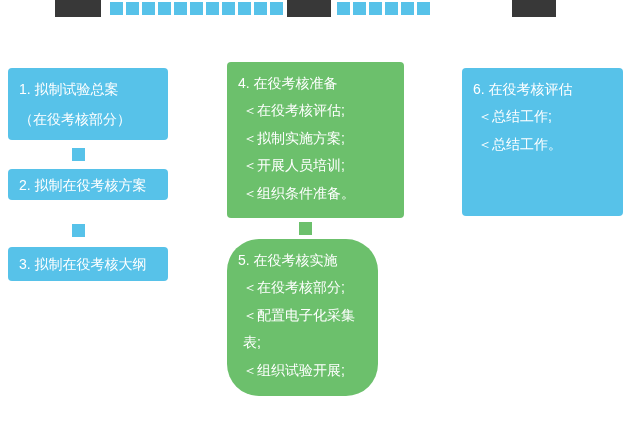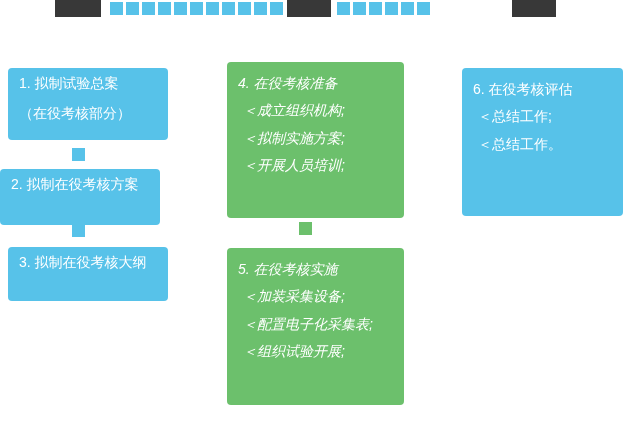--- a/index.html
+++ b/index.html
@@ -39,24 +39,25 @@
     display: inline-block;
   }
   
   .box {
     position: absolute;
     color: var(--text-on-box);
     font-size: 14px;
     border-radius: 4px;
   }
   .box.blue { background: var(--blue); }
-  .box.green { background: var(--green); font-style: italic; }
+  .box.green { background: var(--green); }
   .box-center {
     display: flex;
     flex-direction: column;
+    justify-content: center;
     padding: 0 11px;
   }
   .box-center .line { line-height: 30px; }
   .box-list { padding: 8px 10px 8px 11px; }
   .box-title { line-height: 27px; }
   .box-item { line-height: 27.5px; padding-left: 5px; }
   .connector {
     position: absolute;
     width: 13px;
     height: 13px;
@@ -96,42 +97,43 @@
     <div class="dark-block" style="left:512px; width:44px;"></div>
   </div>
 
   <div class="box blue box-center" style="left:8px; top:68px; width:160px; height:72px;">
     <div class="line">1. 拟制试验总案</div>
     <div class="line">（在役考核部分）</div>
   </div>
 
   <div class="connector blue" style="left:72px; top:148px;"></div>
 
-  <div class="box blue box-center" style="left:0; top:169px; width:160px; height:56px;">
+  <div class="box blue box-center" style="left:8px; top:169px; width:160px; height:31px;">
     <div class="line">2. 拟制在役考核方案</div>
   </div>
 
   <div class="connector blue" style="left:72px; top:224px;"></div>
 
-  <div class="box blue box-center" style="left:8px; top:247px; width:160px; height:54px;">
+  <div class="box blue box-center" style="left:8px; top:247px; width:160px; height:34px;">
     <div class="line">3. 拟制在役考核大纲</div>
   </div>
 
   <div class="box green box-list" style="left:227px; top:62px; width:177px; height:156px;">
     <div class="box-title">4. 在役考核准备</div>
-    <div class="box-item">＜成立组织机构;</div>
+    <div class="box-item">＜在役考核评估;</div>
     <div class="box-item">＜拟制实施方案;</div>
     <div class="box-item">＜开展人员培训;</div>
+    <div class="box-item">＜组织条件准备。</div>
   </div>
 
   <div class="connector green" style="left:299px; top:222px;"></div>
 
-  <div class="box green box-list" style="left:227px; top:248px; width:177px; height:157px;">
+  <div class="box green box-list" style="left:227px; top:239px; width:151px; height:157px;border-radius:32px;">
     <div class="box-title">5. 在役考核实施</div>
-    <div class="box-item">＜加装采集设备;</div>
+    <div class="box-item">＜在役考核部分;</div>
     <div class="box-item">＜配置电子化采集表;</div>
     <div class="box-item">＜组织试验开展;</div>
   </div>
 
   <div class="box blue box-list" style="left:462px; top:68px; width:161px; height:148px; ">
     <div class="box-title">6. 在役考核评估</div>
     <div class="box-item">＜总结工作;</div>
     <div class="box-item">＜总结工作。</div>
   </div>
 

